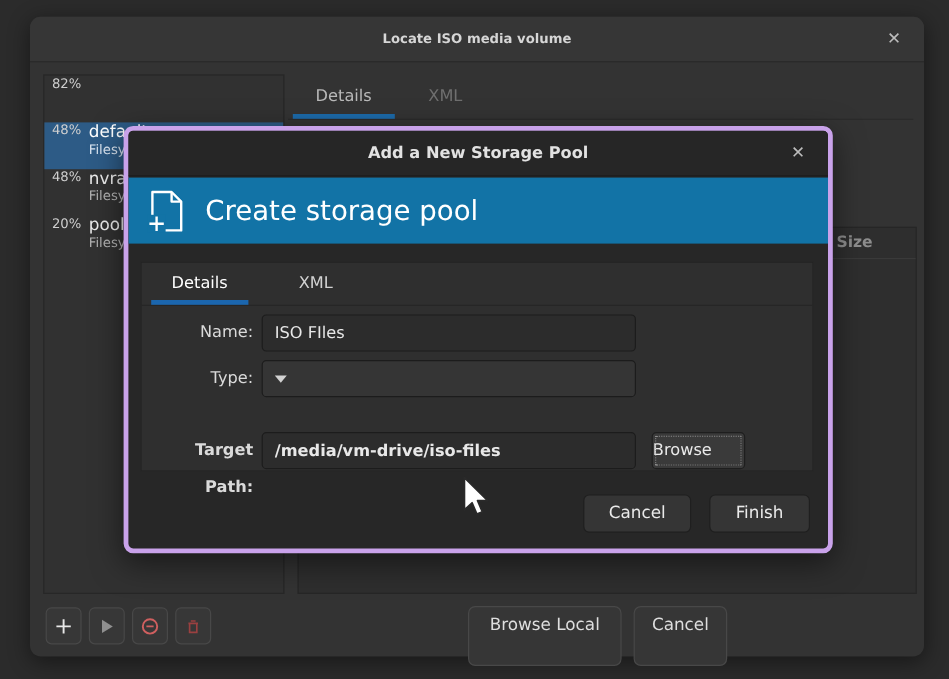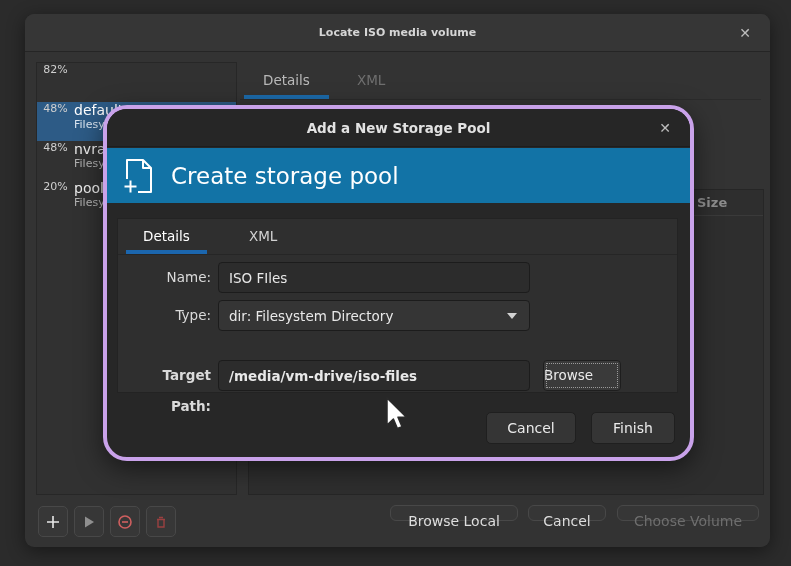--- a/index.html
+++ b/index.html
@@ -72,33 +72,33 @@
   
   .toolbar { position:absolute; left:13px; top:492px; display:flex; gap:6px; }
   .tool-btn {
     width:30px; height:31px; background:#373737;
     border:1px solid #484848; border-radius:5px;
     display:flex; align-items:center; justify-content:center;
   }
 
   
   .btn {
-    position:absolute; top:491px; height:16px;
+    position:absolute; top:491px; height:50px;
     background:#363636; border:1px solid #484848; border-radius:6px;
     font-size:14px; color:#dedede; text-align:center; line-height:31px;
     font-family:"DejaVu Sans", sans-serif;
   }
   .btn-browse-local { left:365px; width:128px; }
   .btn-cancel-main  { left:503px; width:78px;  }
   .btn-choose       { left:592px; width:142px; color:#6e6e6e; }
 
   
   .dialog {
     position:absolute; left:103px; top:105px; width:591px; height:356px;
-    border:4px solid #c9a2ea; border-radius:24px;
+    border:4px solid #c9a2ea; border-radius:8px;
     background:#272727; box-shadow:0 8px 26px rgba(0,0,0,.5);
     overflow:hidden;
   }
   .dlg-titlebar {
     position:absolute; left:0; top:0; right:0; height:38px;
     background:#262626; border-bottom:1px solid #1d1d1d;
   }
   .dlg-titlebar .title {
     display:block; text-align:center; line-height:38px;
     font-size:13.5px; font-weight:bold; color:#e2e2e2;
@@ -226,21 +226,20 @@
     </div>
     <div class="tool-btn">
       <svg width="16" height="16" viewBox="0 0 16 16">
         <path d="M4 5.5h8M6 3.5h4M5 5.5v7.5h6V5.5" stroke="#9a4040" stroke-width="1.4" fill="none"></path>
       </svg>
     </div>
   </div>
 
   <div class="btn btn-browse-local">Browse Local</div>
   <div class="btn btn-cancel-main">Cancel</div>
-  <div class="btn btn-choose">Choose Volume</div>
 </div>
 
 <div class="dialog">
 
   <div class="dlg-titlebar">
     <span class="title">Add a New Storage Pool</span>
     <span class="close-x">✕</span>
   </div>
 
   <div class="banner">
@@ -257,21 +256,20 @@
     <div class="dlg-tabs">
       <span class="dlg-tab active">Details</span>
       <span class="dlg-tab xml">XML</span>
     </div>
 
     <span class="row-label lbl-name">Name:</span>
     <input class="field fld-name" type="text" value="ISO FIles" style="">
 
     <span class="row-label lbl-type">Type:</span>
     <div class="field select fld-type">
-      <span>dir: Filesystem Directory</span>
       <span class="dd-arrow"></span>
     </div>
 
     <span class="row-label lbl-target">Target Path:</span>
     <input class="field fld-target" type="text" value="/media/vm-drive/iso-files" style="">
     <div class="btn-browse">Browse</div>
   </div>
 
   <div class="dlg-btn dlg-cancel">Cancel</div>
   <div class="dlg-btn dlg-finish">Finish</div>

